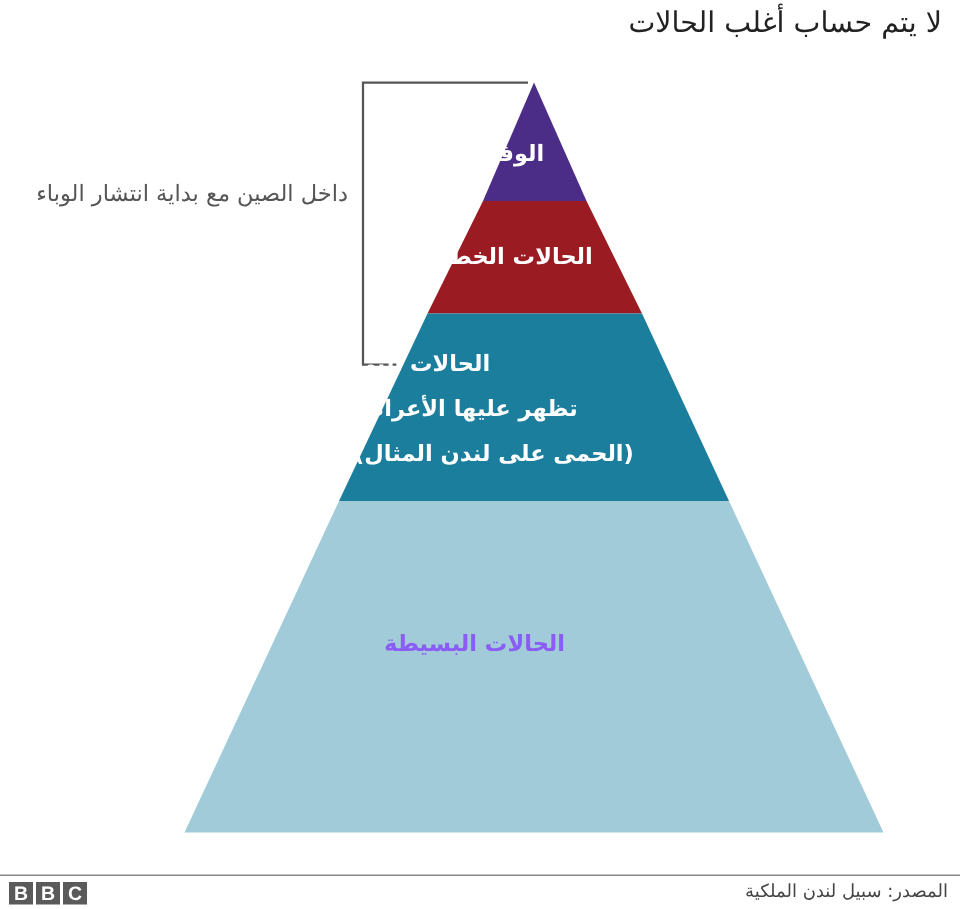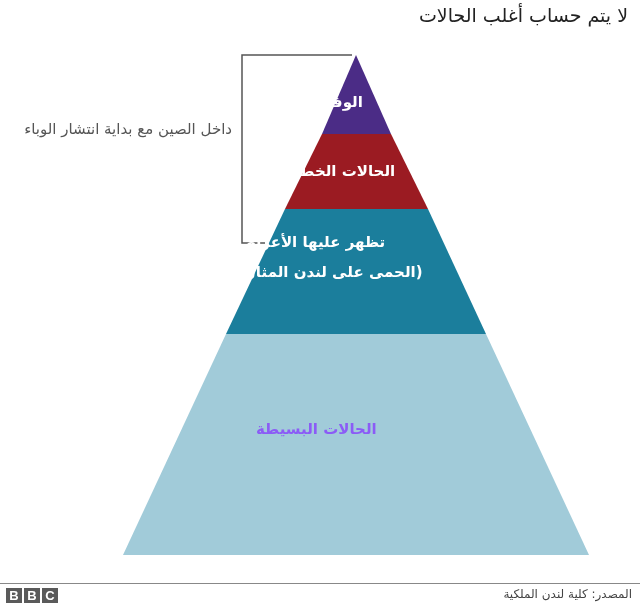--- a/index.html
+++ b/index.html
@@ -30,28 +30,29 @@
   <polygon points="356,55 391,134 322,134" fill="#4b2c86"></polygon>
   <polygon points="322,134 391,134 428,209 285,209" fill="#9b1b22"></polygon>
   <polygon points="285,209 428,209 486,334 226,334" fill="#1b7e9c"></polygon>
   <polygon points="226,334 486,334 589,555 123,555" fill="#a1cbd9"></polygon>
   <polyline points="352,55 242,55 242,243 265,243" fill="none" stroke="#555555" stroke-width="1.5"></polyline>
 </svg>
 
 <div class="lbl white" style="left:306px; width:100px; top:93px;">الوفيات</div>
 <div class="lbl white" style="left:276px; width:160px; top:162px;">الحالات الخطيرة</div>
 <div class="lbl white teal" style="left:236px; width:240px; top:227px;">
+  <div>الحالات التي</div>
   <div>تظهر عليها الأعراض</div>
   <div>(الحمى على لندن المثال)</div>
 </div>
 <div class="lbl dark" style="left:256px; width:200px; top:420px;">الحالات البسيطة</div>
 
 <div class="note">
   <div>داخل الصين مع بداية انتشار الوباء</div>
 </div>
 
 <div class="footer-line"></div>
 <div class="bbc">
   <span>B</span>
   <span>B</span>
   <span>C</span>
 </div>
-<div class="source">المصدر: كلية لندن الملكية</div>
+<div class="source">المصدر: سبيل لندن الملكية</div>
 
 </body></html>

